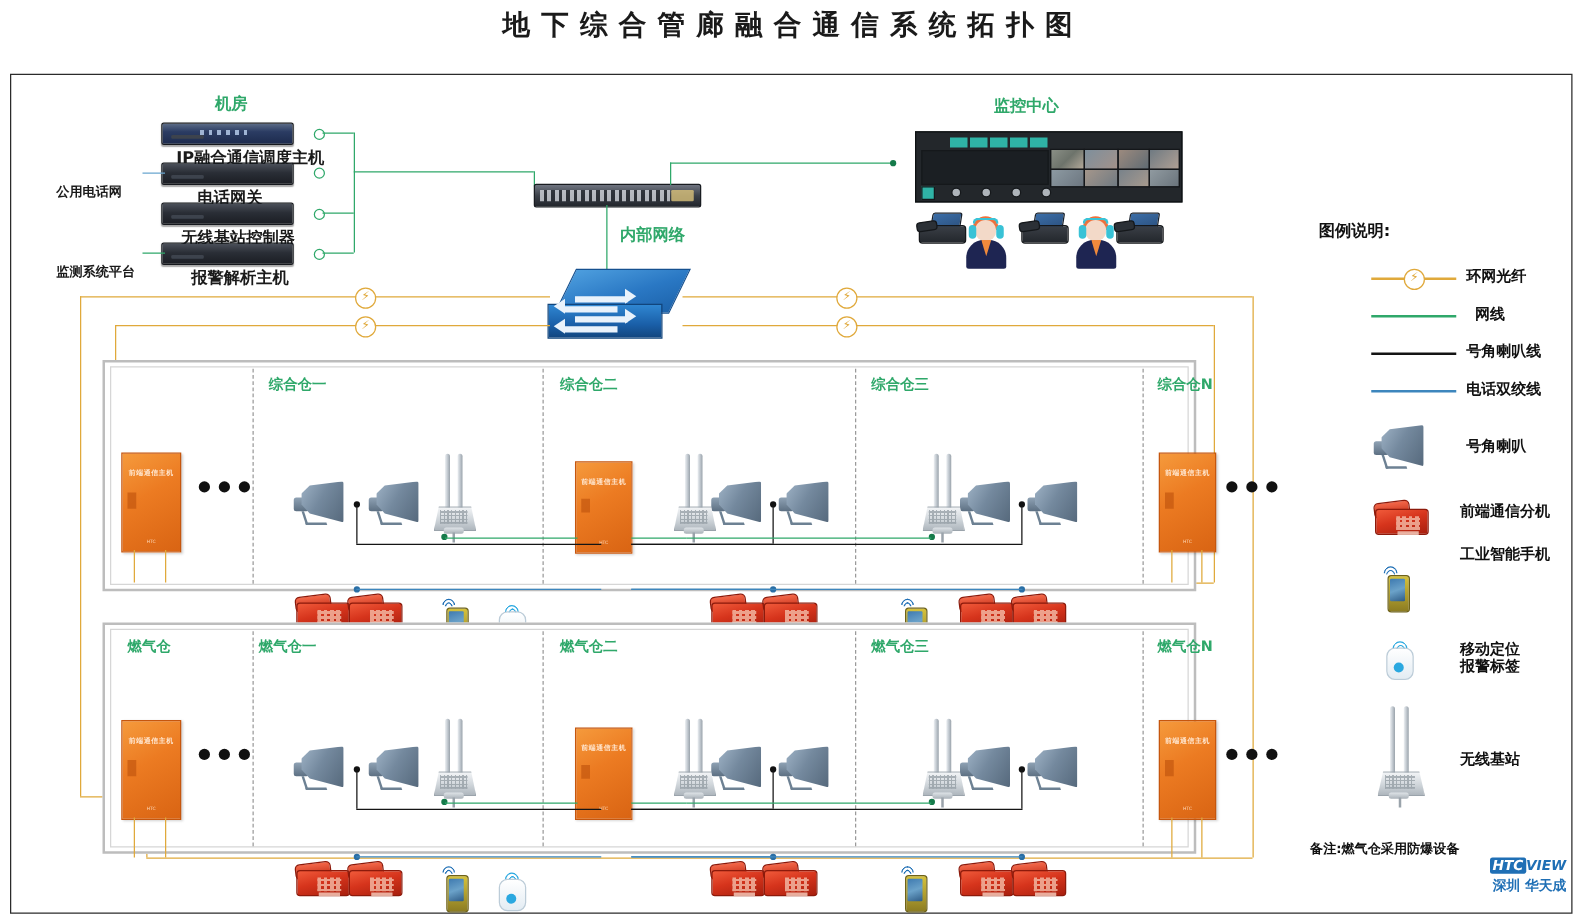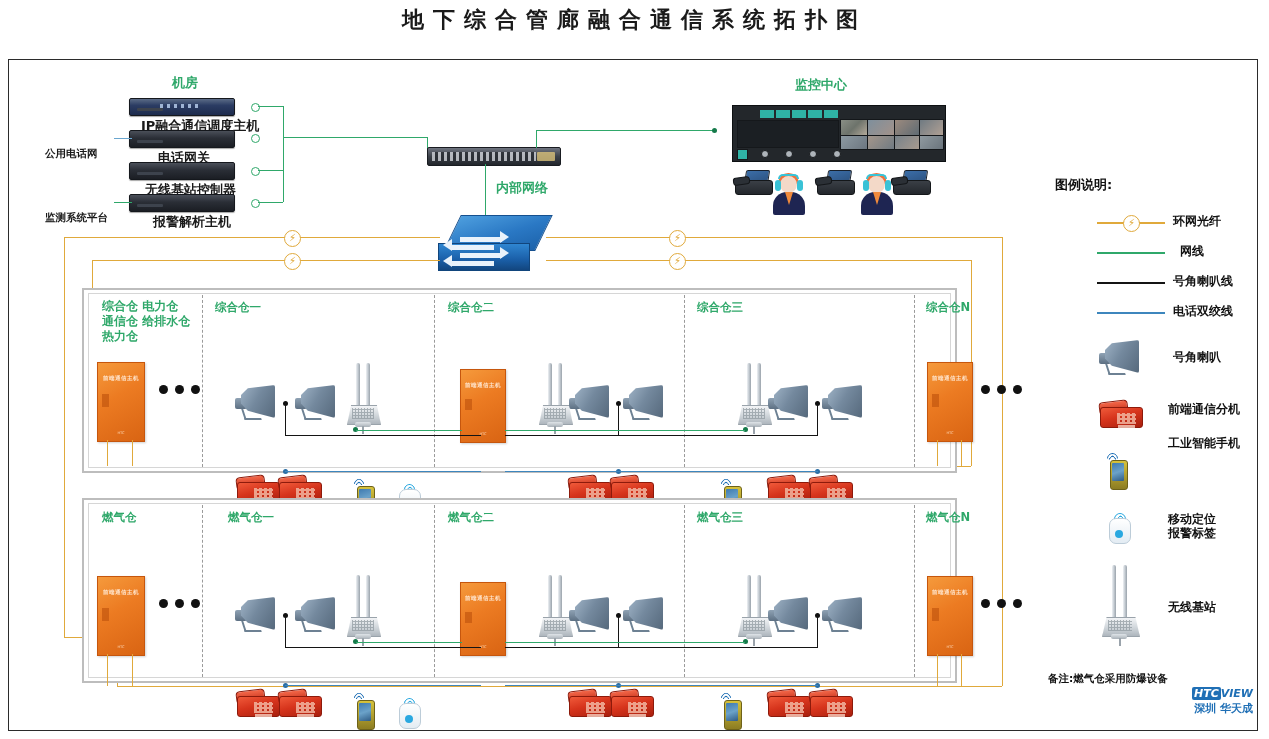--- a/index.html
+++ b/index.html
@@ -322,23 +322,20 @@
   <div class="ln h fib" style="left:108px;top:626px;width:885px;"></div>
 
   <div class="grp" style="left:73px;top:228px;width:875px;height:185px;"></div>
   <div class="inner" style="left:79px;top:233px;width:863px;height:175px;"></div>
 
   <div class="dash" style="left:193px;top:235px;height:172px;"></div>
   <div class="dash" style="left:425px;top:235px;height:172px;"></div>
   <div class="dash" style="left:675px;top:235px;height:172px;"></div>
   <div class="dash" style="left:905px;top:235px;height:172px;"></div>
 
-  <div class="glbl" style="left:93px;top:239px;white-space:pre-line;line-height:15px;font-size:12px;">综合仓 电力仓
-通信仓 给排水仓
-热力仓</div>
   <div class="glbl sm" style="left:206px;top:240px;">综合仓一</div>
   <div class="glbl sm" style="left:439px;top:240px;">综合仓二</div>
   <div class="glbl sm" style="left:688px;top:240px;">综合仓三</div>
   <div class="glbl sm" style="left:917px;top:240px;">综合仓N</div>
 
   <div class="cab" style="left:88px;top:302px;width:46px;height:78px;">
     <div class="t">前端通信主机</div>
     <div class="p"></div>
       <div class="f">HTC</div>
     </div>
@@ -508,21 +505,21 @@
 
   <div class="grp" style="left:73px;top:438px;width:875px;height:185px;"></div>
   <div class="inner" style="left:79px;top:443px;width:863px;height:175px;"></div>
 
   <div class="dash" style="left:193px;top:445px;height:172px;"></div>
   <div class="dash" style="left:425px;top:445px;height:172px;"></div>
   <div class="dash" style="left:675px;top:445px;height:172px;"></div>
   <div class="dash" style="left:905px;top:445px;height:172px;"></div>
 
   <div class="glbl sm" style="left:93px;top:450px;">燃气仓</div>
-  <div class="glbl sm" style="left:219px;top:450px;">燃气仓一</div>
+  <div class="glbl sm" style="left:198px;top:450px;">燃气仓一</div>
   <div class="glbl sm" style="left:439px;top:450px;">燃气仓二</div>
   <div class="glbl sm" style="left:688px;top:450px;">燃气仓三</div>
   <div class="glbl sm" style="left:917px;top:450px;">燃气仓N</div>
 
   <div class="cab" style="left:88px;top:516px;width:46px;height:78px;">
     <div class="t">前端通信主机</div>
     <div class="p"></div>
       <div class="f">HTC</div>
     </div>
   <div class="ln v fib" style="left:98px;top:594px;height:32px;"></div>

